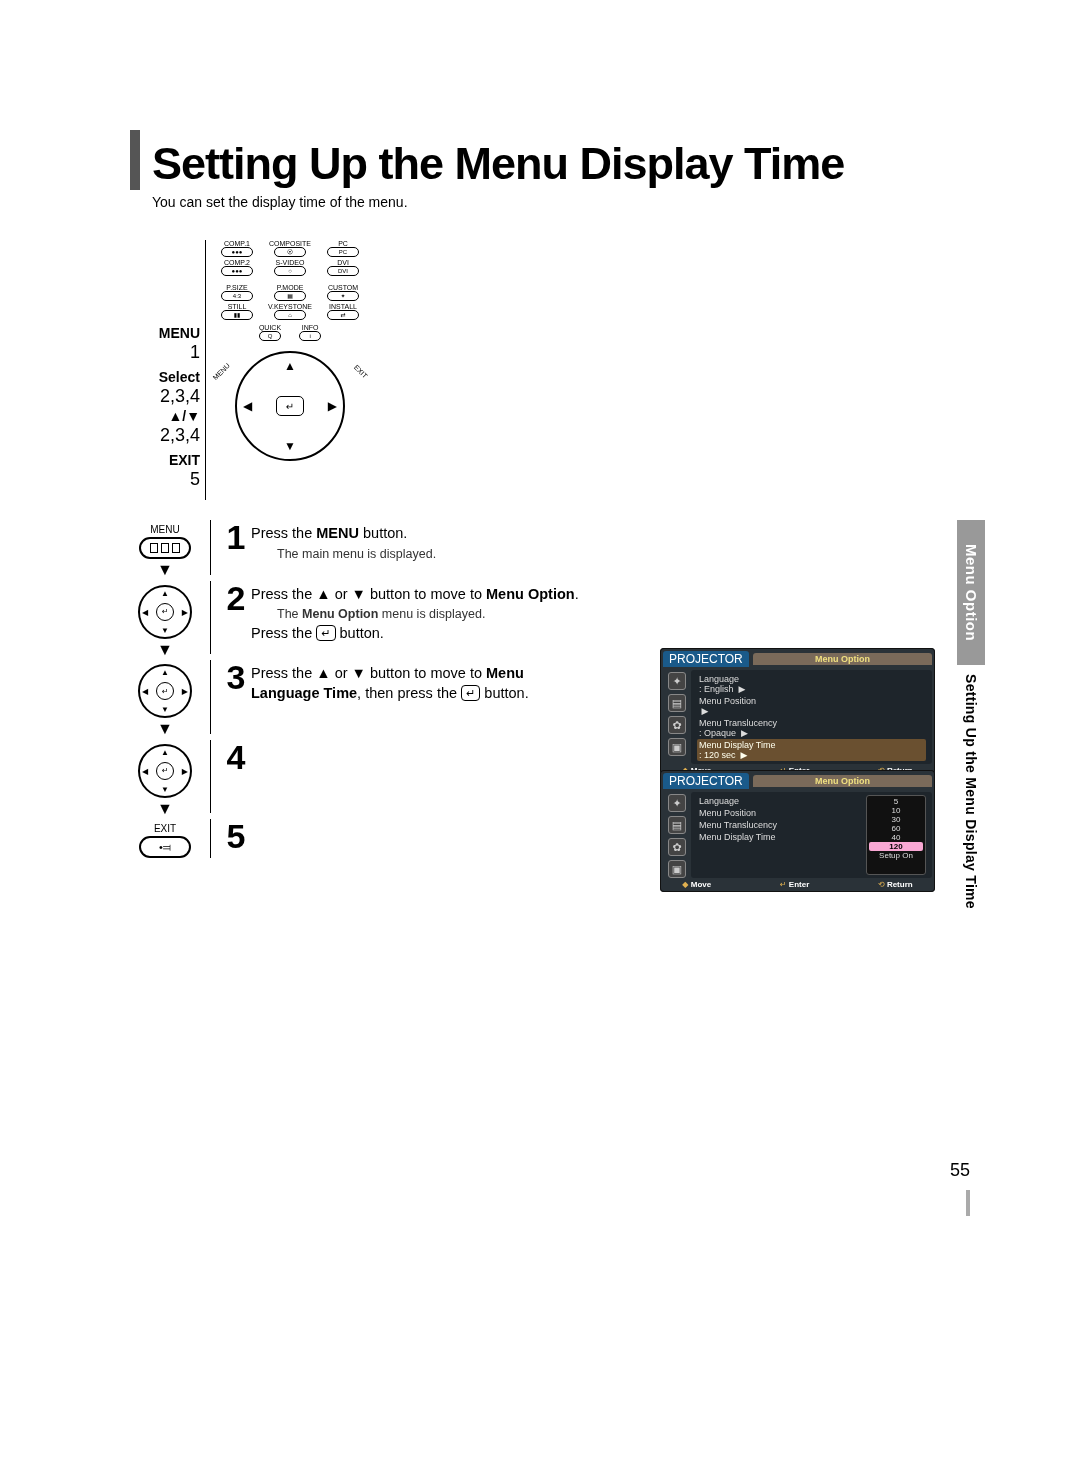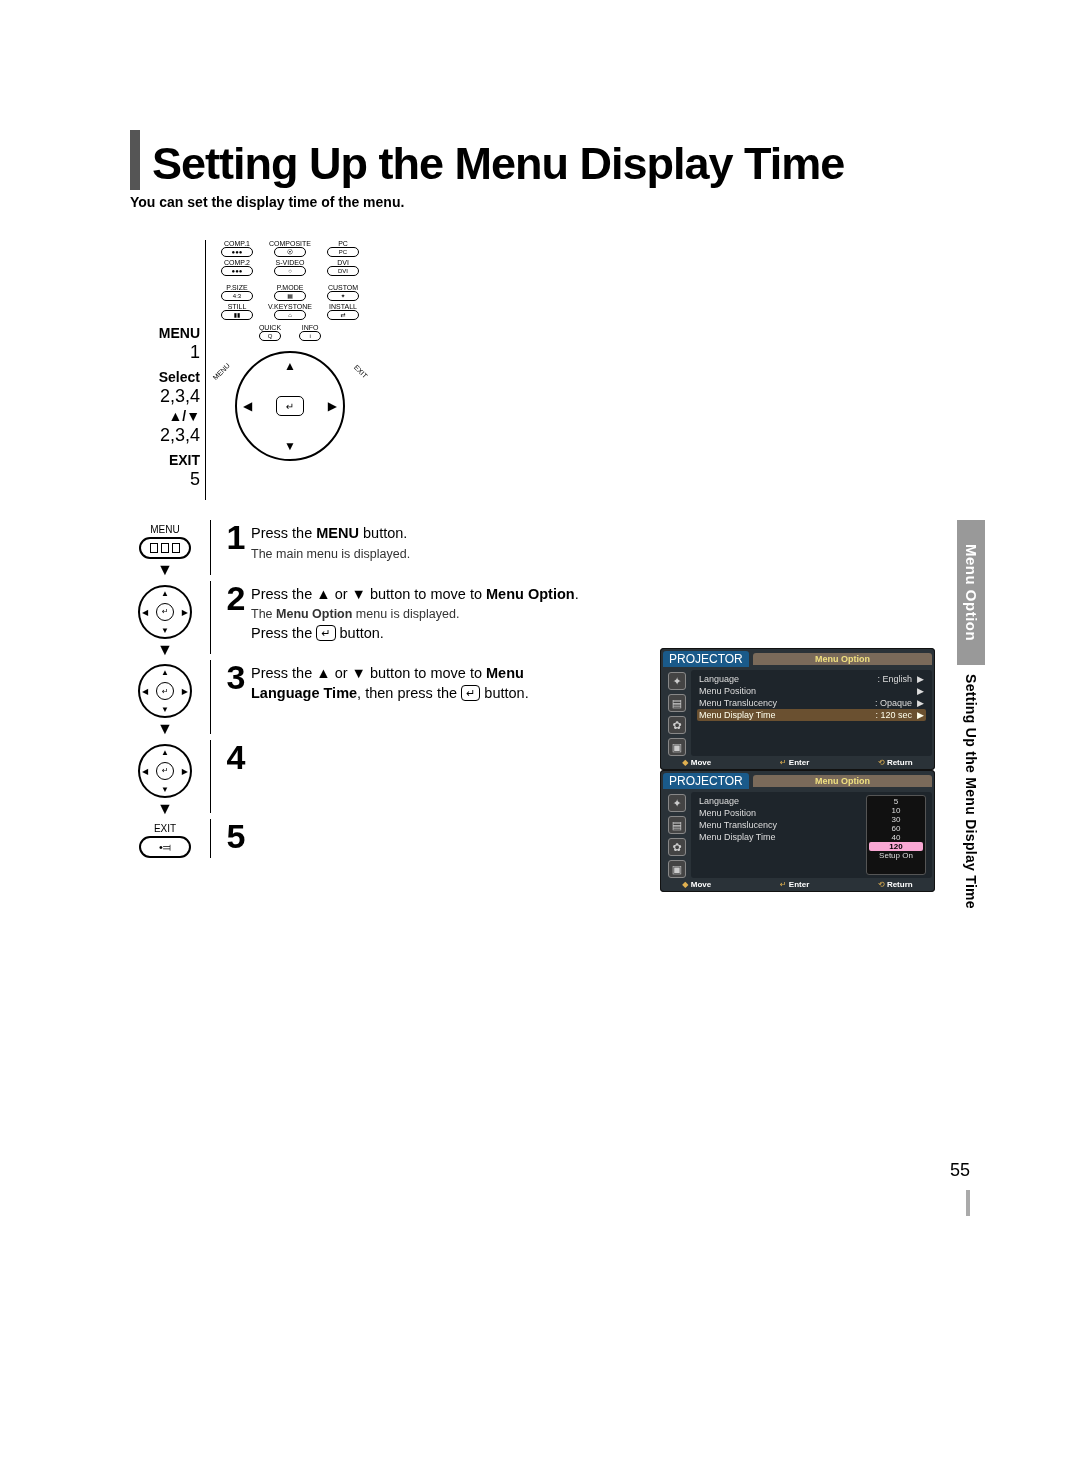--- a/index.html
+++ b/index.html
@@ -29,21 +29,21 @@
   }
   .title {
     font-size: 45px;
     font-weight: 900;
     letter-spacing: -1px;
     font-family: "Arial Black", Arial, sans-serif;
   }
   .subtitle {
     font-size: 14px;
     margin-top: 4px;
-    font-weight: bold;
+    margin-left: 22px;
   }
 
   
   .remote-area {
     position: absolute;
     left: 145px;
     top: 240px;
     width: 240px;
     height: 260px;
   }
@@ -151,20 +151,21 @@
   }
   .step-text {
     flex: 1;
     font-size: 14.5px;
     line-height: 1.35;
     padding-top: 4px;
   }
   .step-text .sub {
     font-size: 12.5px;
     color: #333;
+    margin-left: 26px;
   }
   .menu-icon-box {
     width: 56px;
     text-align: center;
     font-size: 10px;
   }
   .menu-icon-box .pill {
     width: 52px; height: 22px;
     border: 2px solid #000;
     border-radius: 11px;
@@ -261,21 +262,21 @@
     align-items:center;
     padding-top:2px;
   }
   .osd .icons div {
     width:18px;height:18px;border:1px solid #888;border-radius:3px;
     background:#444;
     font-size:11px;display:flex;align-items:center;justify-content:center;
     color:#ccc;
   }
   .osd .list { flex:1; background:#1e252b; border-radius:3px; padding:3px 6px; }
-  .osd .row { display:flex; justify-content:space-between; padding:1px 2px; }
+  .osd .row { display:flex; justify-content:space-between; padding:1px 2px;flex-direction:column; }
   .osd .row.sel { background:#6a5030; border-radius:2px; color:#ffe; }
   .osd .footer {
     display:flex; justify-content:space-around;
     font-size:8px; color:#e0b050;
     padding:2px 0 0;
     gap:30px;
   }
   .osd .footer span b { color:#fff; }
   .osd .sublist {
     background:#111; border:1px solid #555; border-radius:3px;

